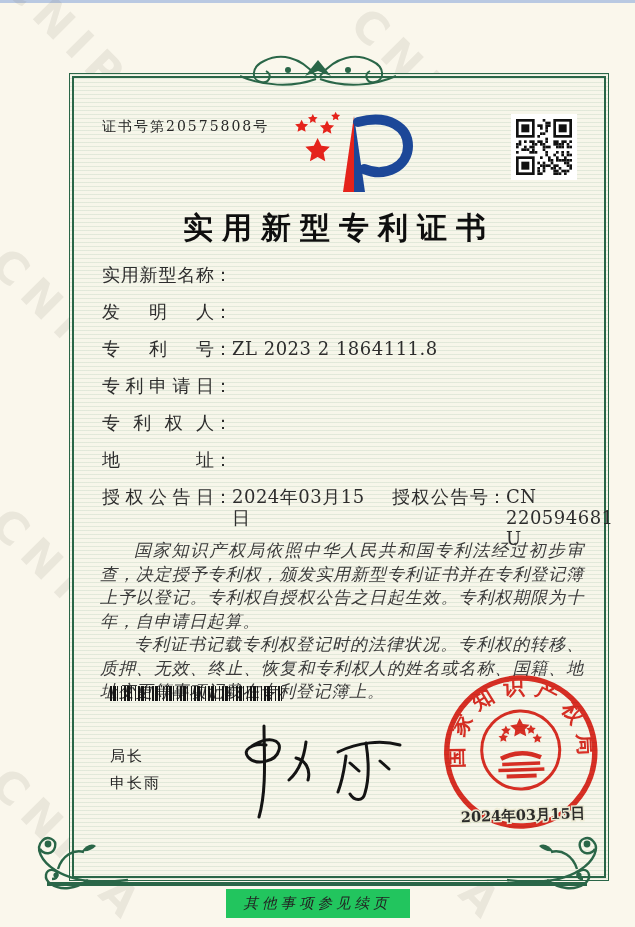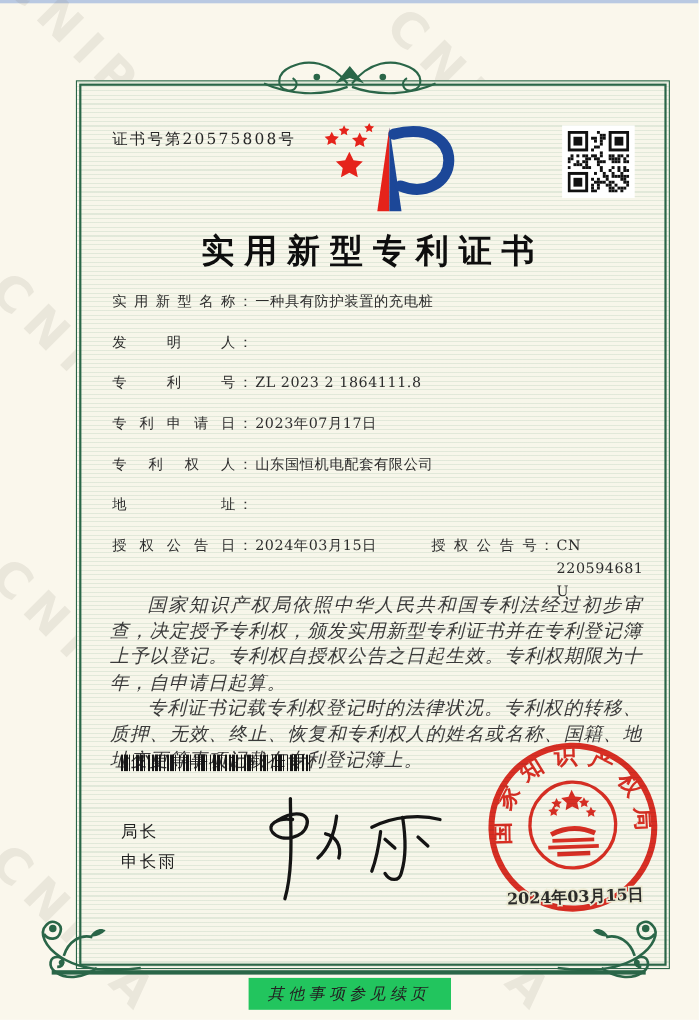--- a/index.html
+++ b/index.html
@@ -25,21 +25,21 @@
   .frame::before{content:"";position:absolute;inset:2px;border:2px solid #2a6648;pointer-events:none;}
   .bottom-band{position:absolute;left:47px;top:882px;width:540px;height:4px;background:#2a6648;}
   .ornament{position:absolute;pointer-events:none;}
   
   .certno{position:absolute;left:32px;top:44px;font-size:14px;letter-spacing:2px;color:#262626;}
   .logo{position:absolute;left:216px;top:34px;}
   .qrbox{position:absolute;left:441px;top:40px;background:#fff;padding:5px;line-height:0;}
   .title{position:absolute;left:0;top:134px;width:100%;text-align:center;
          font-size:30px;font-weight:bold;letter-spacing:9px;color:#0e0e0e;}
   
-  .fields{position:absolute;left:32px;top:190px;width:486px;font-size:13px;color:#2d2d2d;}
+  .fields{position:absolute;left:32px;top:190px;width:486px;font-size:18px;color:#2d2d2d;}
   .frow{display:flex;align-items:flex-start;line-height:21px;margin-bottom:16px;}
   .flabel{display:inline-block;width:112px;text-align:justify;text-align-last:justify;flex:0 0 112px;}
   .fcolon{flex:0 0 18px;text-align:center;}
   .fval{flex:1;letter-spacing:0.5px;}
   .fval .line2{display:block;}
   .fval-short{flex:0 0 148px;letter-spacing:0.5px;}
   .flabel2{display:inline-block;width:96px;text-align:justify;text-align-last:justify;flex:0 0 96px;margin-left:12px;}
   
   .paras{position:absolute;left:30px;right:24px;top:465px;
          font-size:17px;line-height:23.5px;letter-spacing:0.8px;
@@ -217,40 +217,37 @@
         <rect x="5.333333333333333" y="42.666666666666664" width="8" height="8" fill="#111"></rect>
       </svg>
   </div>
 
   <div class="title">实用新型专利证书</div>
 
   <div class="fields">
     <div class="frow">
       <span class="flabel">实用新型名称</span>
       <span class="fcolon">：</span>
-      <span class="fval">一种具有防护装置的充电桩</span>
     </div>
     <div class="frow">
       <span class="flabel">发明人</span>
       <span class="fcolon">：</span>
     </div>
     <div class="frow">
       <span class="flabel">专利号</span>
       <span class="fcolon">：</span>
       <span class="fval">ZL 2023 2 1864111.8</span>
     </div>
     <div class="frow">
       <span class="flabel">专利申请日</span>
       <span class="fcolon">：</span>
-      <span class="fval">2023年07月17日</span>
     </div>
     <div class="frow">
       <span class="flabel">专利权人</span>
       <span class="fcolon">：</span>
-      <span class="fval">山东国恒机电配套有限公司</span>
     </div>
     <div class="frow">
       <span class="flabel">地址</span>
       <span class="fcolon">：</span>
     </div>
     <div class="frow">
       <span class="flabel">授权公告日</span>
       <span class="fcolon">：</span>
       <span class="fval-short">2024年03月15日</span>
       <span class="flabel2">授权公告号</span>

